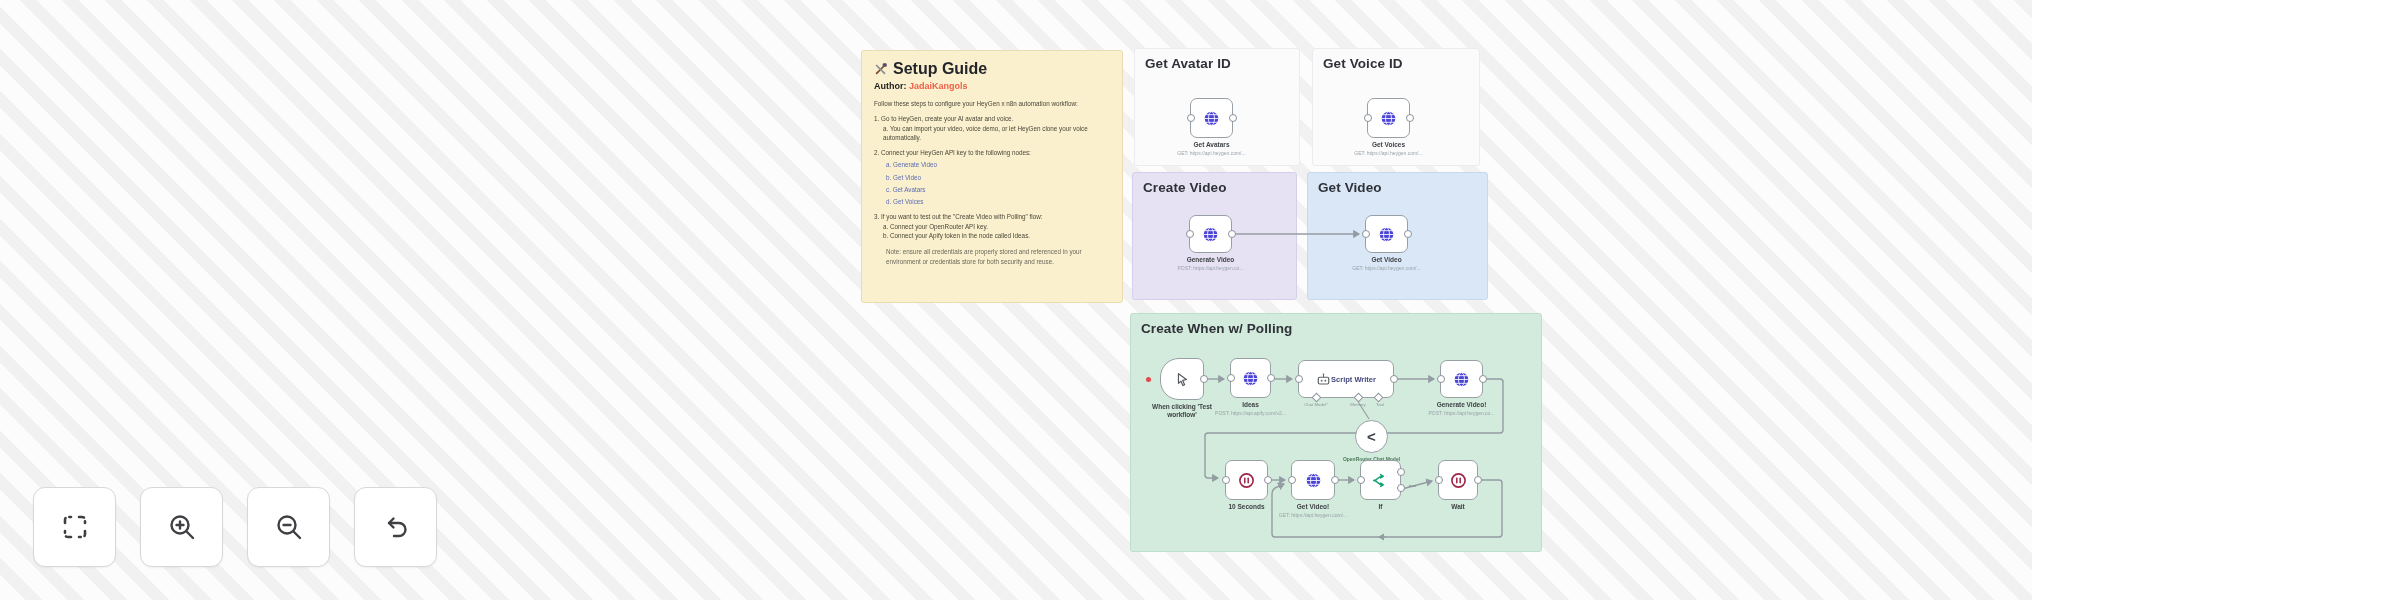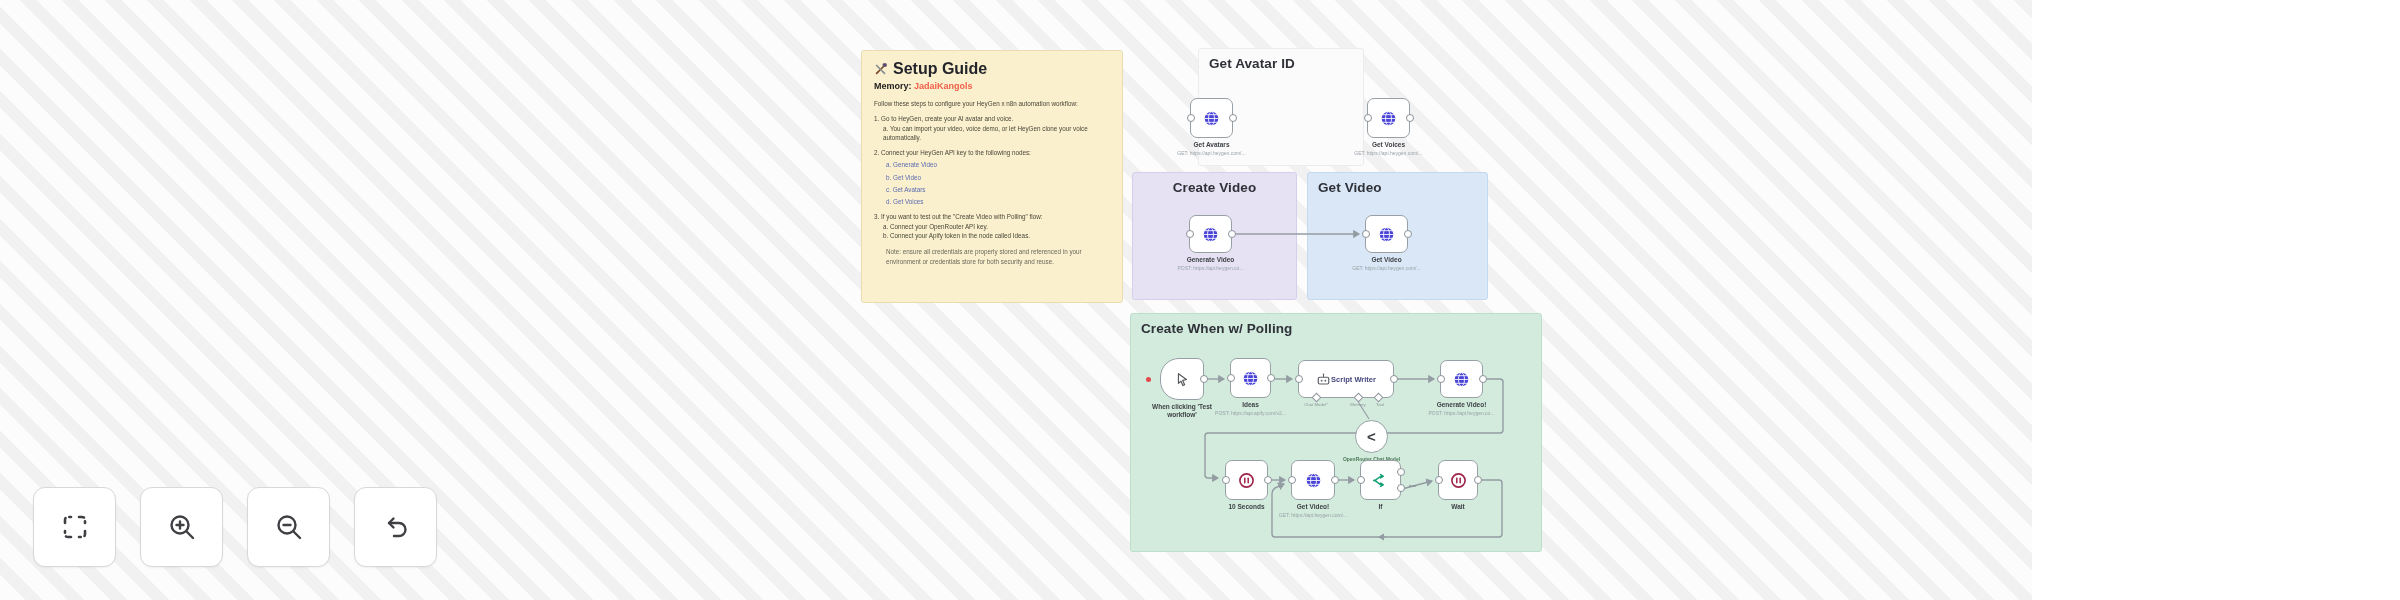--- a/index.html
+++ b/index.html
@@ -4,21 +4,21 @@
 <style>
   html,body{margin:0;padding:0;}
   body{width:2400px;height:600px;overflow:hidden;font-family:"Liberation Sans",sans-serif;}
   #canvas{position:relative;width:2032px;height:600px;background:#f5f5f6;
     background-image:repeating-linear-gradient(45deg, rgba(255,255,255,0.7) 0 18px, rgba(0,0,0,0.014) 18px 30px);}
   
   .sticky{position:absolute;border-radius:3px;border:1px solid rgba(0,0,0,0.05);box-sizing:border-box;}
   .sticky h2{margin:0;padding:7px 10px 0 10px;font-size:13.5px;font-weight:bold;color:#2f3138;letter-spacing:.1px;}
   .st-yellow{background:#faf0ce;border-color:#e9dcae;}
   .st-white{background:#fbfbfc;border-color:#ececef;}
-  .st-lav{background:#e6e1f3;border-color:#d6cfec;text-align:center;}
+  .st-lav{background:#e6e1f3;border-color:#d6cfec;}
   .st-blue{background:#d9e7f6;border-color:#c4d9ee;}
   .st-green{background:#d2ebdc;border-color:#bbdfca;}
   
   .sg-title{display:flex;align-items:center;gap:5px;padding:9px 12px 0 12px;font-size:16px;font-weight:bold;color:#24252b;}
   .sg-author{padding:3px 12px 0 12px;font-size:9px;font-weight:bold;color:#1e1e1e;}
   .sg-author .nm{color:#f0604a;}
   .sg-body{padding:8px 14px 0 12px;font-size:6.3px;line-height:1.55;color:#4a4638;}
   .sg-body .ln{margin:0;}
   .gap-top{margin-top:5px !important;}
   .ind1{margin-left:9px !important;}
@@ -57,41 +57,44 @@
   <div class="sticky st-yellow" style="left:861px;top:50px;width:262px;height:253px;">
     <div class="sg-title">
       <svg width="14" height="14" viewBox="0 0 16 16">
         <path d="M3 13 L12 4" stroke="#7a4a2b" stroke-width="2" stroke-linecap="round"></path>
         <path d="M3 4 L12 13" stroke="#8a8f94" stroke-width="2" stroke-linecap="round"></path>
         <rect x="10" y="1.5" width="4.5" height="4" rx="1" fill="#5c4a6e"></rect>
       </svg>
       <span>Setup Guide</span>
     </div>
     <div class="sg-author">
-      <span>Memory:</span>
+      <span>Author:</span>
       <span class="nm">JadaiKangols</span>
     </div>
     <div class="sg-body">
       <p class="ln mb">Follow these steps to configure your HeyGen x n8n automation workflow:</p>
       <p class="ln gap-top">1. Go to HeyGen, create your AI avatar and voice.</p>
       <p class="ln ind1">a. You can import your video, voice demo, or let HeyGen clone your voice automatically.</p>
       <p class="ln gap-top">2. Connect your HeyGen API key to the following nodes:</p>
       <p class="ln lst">a. Generate Video</p>
       <p class="ln lst">b. Get Video</p>
       <p class="ln lst">c. Get Avatars</p>
       <p class="ln lst">d. Get Voices</p>
       <p class="ln gap-top">3. If you want to test out the "Create Video with Polling" flow:</p>
       <p class="ln ind1">a. Connect your OpenRouter API key.</p>
       <p class="ln ind1">b. Connect your Apify token in the node called Ideas.</p>
       <p class="ln note">Note: ensure all credentials are properly stored and referenced in your environment or credentials store for both security and reuse.</p>
     </div>
   </div>
 
-  <div class="sticky st-white" style="left:1198px;top:48px;width:166px;height:118px;">
+  <div class="sticky st-white" style="left:1134px;top:48px;width:166px;height:118px;">
     <h2>Get Avatar ID</h2>
+  </div>
+  <div class="sticky st-white" style="left:1312px;top:48px;width:168px;height:118px;">
+    <h2>Get Voice ID</h2>
   </div>
   <div class="sticky st-lav" style="left:1132px;top:172px;width:165px;height:128px;">
     <h2>Create Video</h2>
   </div>
   <div class="sticky st-blue" style="left:1307px;top:172px;width:181px;height:128px;">
     <h2>Get Video</h2>
   </div>
   <div class="sticky st-green" style="left:1130px;top:313px;width:412px;height:239px;">
     <h2>Create When w/ Polling</h2>
   </div>

